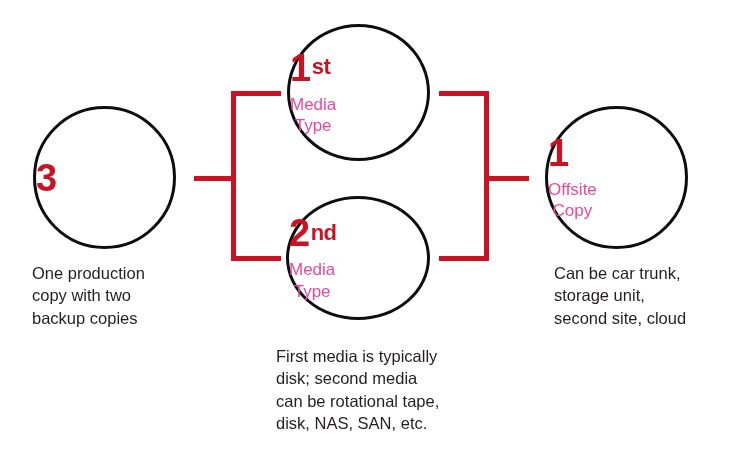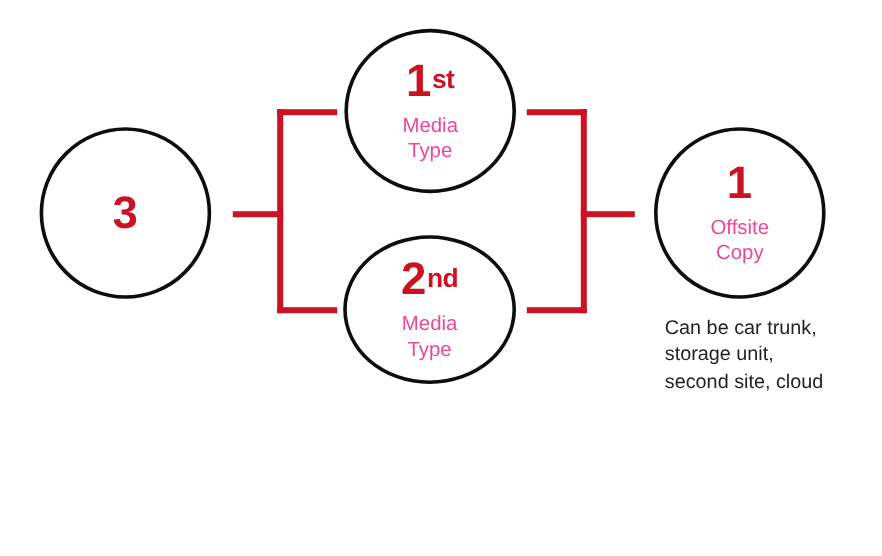--- a/index.html
+++ b/index.html
@@ -19,21 +19,21 @@
 
   
   .node {
     position: absolute;
     border-radius: 50%;
     border: 3px solid #0d0d0d;
     background: #ffffff;
     box-sizing: border-box;
     display: flex;
     flex-direction: column;
-    align-items: center;
+    align-items: flex-start;
     justify-content: center;
     text-align: center;
   }
   .node-num {
     color: #cc1122;
     font-weight: bold;
     line-height: 1;
     display: block;
     letter-spacing: -0.5px;
   }
@@ -135,17 +135,24 @@
   <div class="rb" id="lb-vert"></div>
   <div class="rb" id="lb-top"></div>
   <div class="rb" id="lb-bottom"></div>
   <div class="rb" id="lb-stem"></div>
 
   <div class="rb" id="rb-vert"></div>
   <div class="rb" id="rb-top"></div>
   <div class="rb" id="rb-bottom"></div>
   <div class="rb" id="rb-stem"></div>
 
+  <div class="caption" id="cap-copies">One production
+copy with two
+backup copies</div>
+  <div class="caption" id="cap-media">First media is typically
+disk; second media
+can be rotational tape,
+disk, NAS, SAN, etc.</div>
   <div class="caption" id="cap-offsite">Can be car trunk,
 storage unit,
 second site, cloud</div>
 
 </div>
 
 </body></html>

